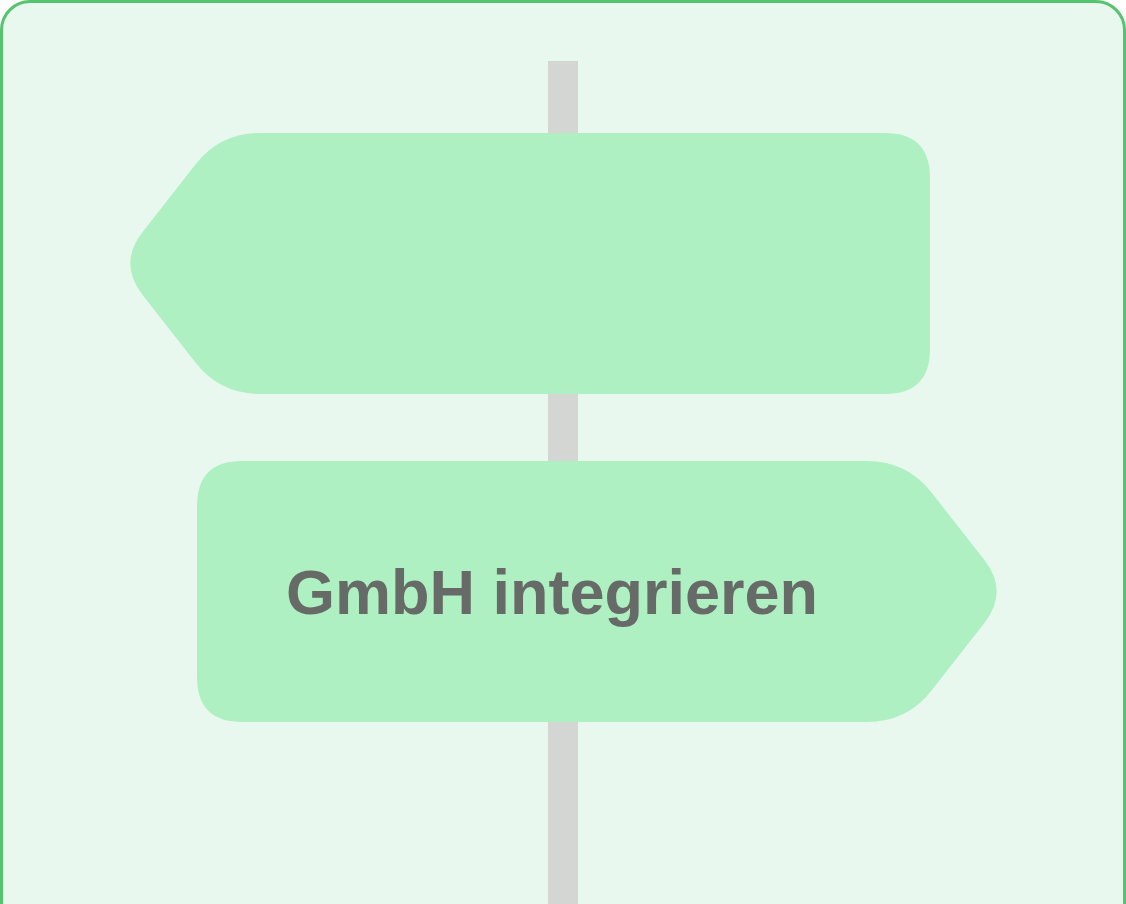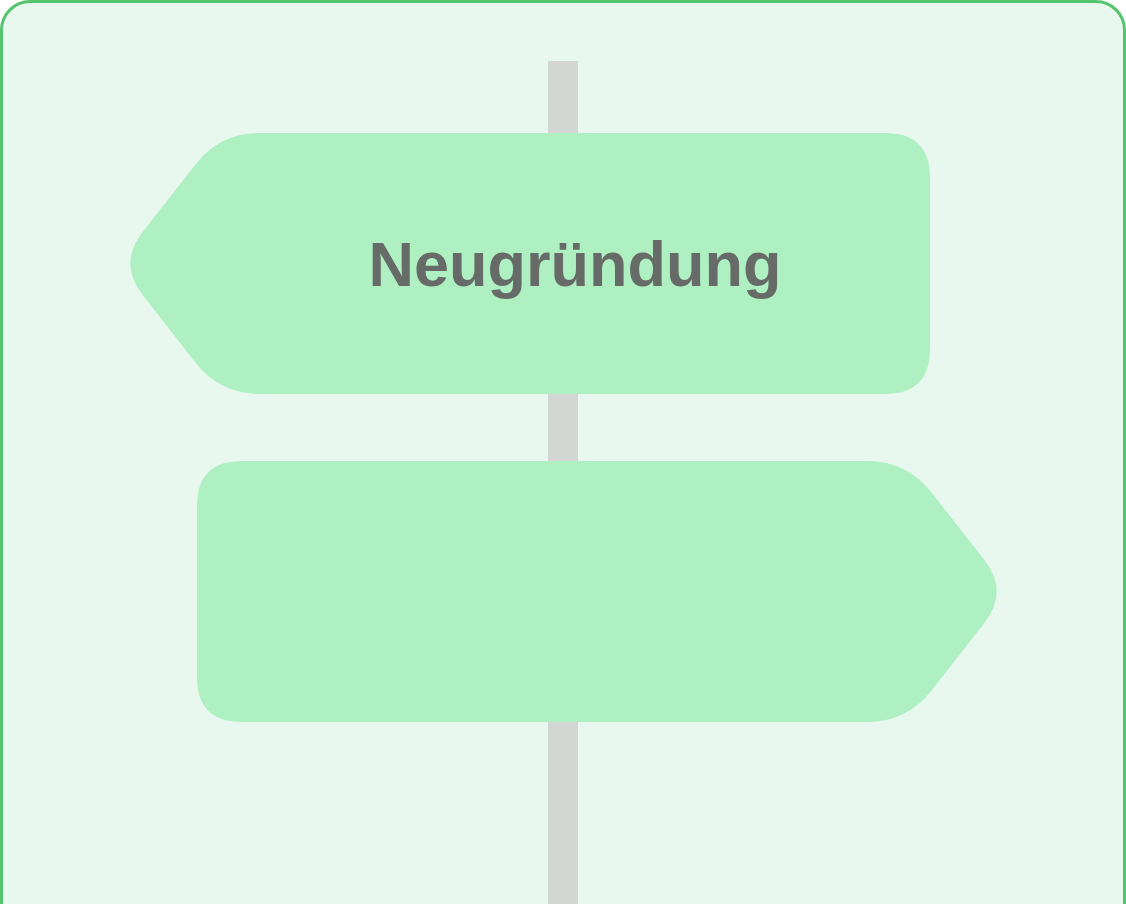--- a/index.html
+++ b/index.html
@@ -79,29 +79,29 @@
       L 767 0
       Q 812 0 812 45
       L 812 216
       Q 812 261 767 261
       L 142 261
       Q 102 261 77.4 229.5
       L 24.6 162
       Q 0 130.5 24.6 99
       Z"></path>
   </svg>
-  <div class="sign-label first">Neugründung</div>
 
   <svg class="sign-svg points-right" viewBox="0 0 812 261" aria-hidden="true">
     <path d="
       M 77.4 31.5
       Q 102 0 142 0
       L 767 0
       Q 812 0 812 45
       L 812 216
       Q 812 261 767 261
       L 142 261
       Q 102 261 77.4 229.5
       L 24.6 162
       Q 0 130.5 24.6 99
       Z"></path>
   </svg>
+  <div class="sign-label second">GmbH integrieren</div>
 </div>
 
 </body></html>

